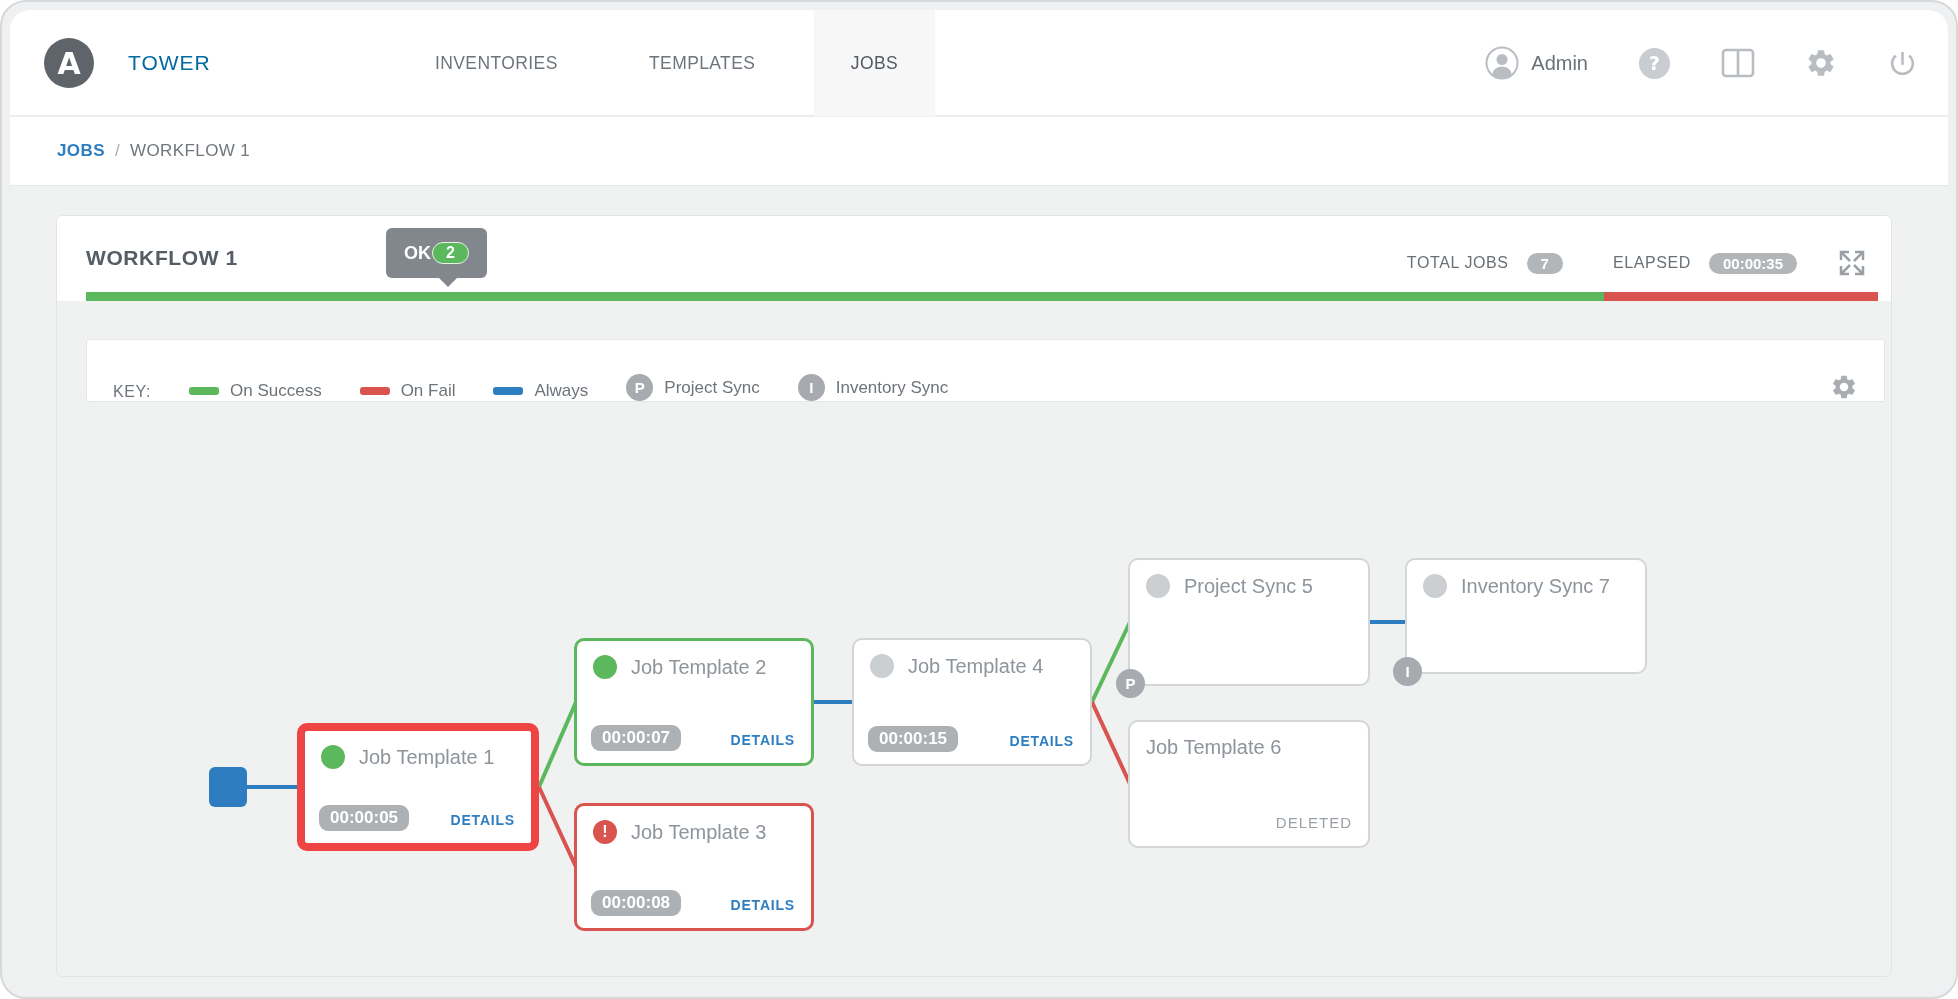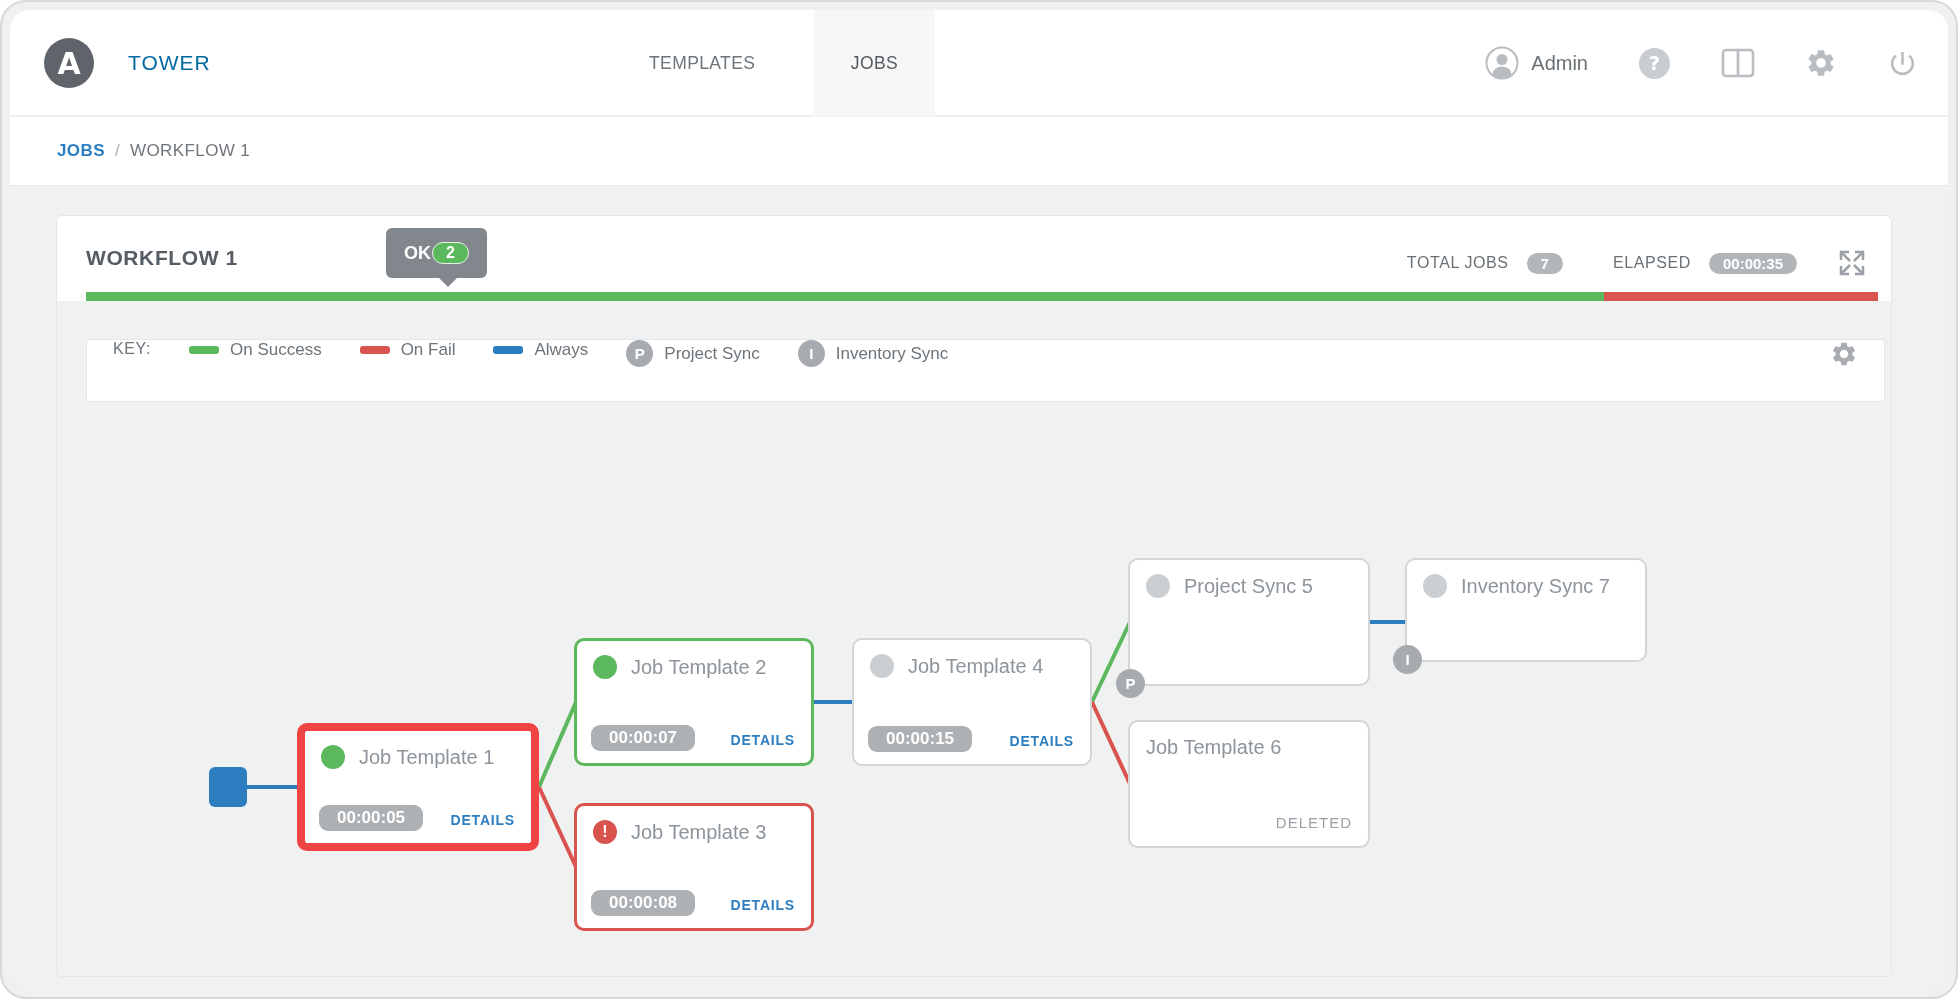--- a/index.html
+++ b/index.html
@@ -59,72 +59,73 @@
   .expand-btn { margin-left: 22px; }
 
   .progress { position: absolute; left: 29px; top: 76px; width: 1792px; height: 9px; display: flex; }
   .progress-success { width: 84.7%; background: #5cb85c; }
   .progress-fail { width: 15.3%; background: #d9534f; }
 
   .card-body { position: absolute; left: 0; right: 0; top: 85px; bottom: 0; background: #f0f1f1; }
 
   
   .key-bar { position: absolute; left: 29px; top: 38px; width: 1799px; height: 63px; background: #fff;
-             border: 1px solid #e5e6e7; border-radius: 3px; display: flex; align-items: flex-start;
+             border: 1px solid #e5e6e7; border-radius: 3px; display: flex; align-items: flex-end;
              padding: 0 26px; gap: 38px; }
   .key-label { font-size: 16px; color: #6d747a; letter-spacing: .6px; }
   .key-item { display: flex; align-items: center; gap: 11px; font-size: 17px; color: #6d747a; }
   .key-dash { width: 30px; height: 8px; border-radius: 3px; }
   .dash-success { background: #5cb85c; }
   .dash-fail { background: #d9534f; }
   .dash-always { background: #2d7dc1; }
   .key-badge { width: 27px; height: 27px; border-radius: 50%; background: #a7abb0; color: #fff;
                font-weight: bold; font-size: 15px; display: flex; align-items: center; justify-content: center; }
   .key-gear { margin-left: auto; }
 
   
   .graph-svg { position: absolute; left: 0; top: 0; width: 1836px; height: 762px; z-index: 1; pointer-events: none; }
   .node { position: absolute; background: #fff; border-radius: 10px; z-index: 2; }
   .node-start { left: 152px; top: 551px; width: 38px; height: 40px; background: #2e7dc0; border-radius: 6px; cursor: pointer; }
   .node-jt1 { left: 240px; top: 507px; width: 242px; height: 128px; border: 8px solid #ef4444; }
   .node-jt2 { left: 517px; top: 422px; width: 240px; height: 128px; border: 3px solid #5cb85c; }
   .node-jt3 { left: 517px; top: 587px; width: 240px; height: 128px; border: 3px solid #d9534f; }
   .node-jt4 { left: 795px; top: 422px; width: 240px; height: 128px; border: 2px solid #d3d5d6; }
   .node-ps5 { left: 1071px; top: 342px; width: 242px; height: 128px; border: 2px solid #d3d5d6; }
-  .node-is7 { left: 1348px; top: 342px; width: 242px; height: 104px; border: 2px solid #d3d5d6; }
+  .node-is7 { left: 1348px; top: 342px; width: 242px; height: 116px; border: 2px solid #d3d5d6; }
   .node-jt6 { left: 1071px; top: 504px; width: 242px; height: 128px; border: 2px solid #d3d5d6; }
 
   .node-head { position: absolute; left: 16px; top: 14px; display: flex; align-items: center; gap: 14px; }
   .node-title { font-size: 20px; color: #8d949b; }
   .dot { width: 24px; height: 24px; border-radius: 50%; }
   .dot-success { background: #5cb85c; }
   .dot-pending { background: #cccfd1; }
   .dot-failed { background: #d9534f; color: #fff; font-weight: bold; font-size: 16px;
                 display: flex; align-items: center; justify-content: center; }
   .node-time { position: absolute; left: 14px; bottom: 12px; background: #aeb1b4; border-radius: 9px;
-               color: #fff; font-weight: bold; font-size: 17px; padding: 3px 18px; }
+               color: #fff; font-weight: bold; font-size: 17px; padding: 3px 11px; }
   .node-details { position: absolute; right: 16px; bottom: 15px; color: #2d7dc1; font-weight: bold;
                   font-size: 14px; letter-spacing: .8px; cursor: pointer; margin-top: 14px; }
   .node-deleted { position: absolute; right: 16px; bottom: 15px; color: #9aa0a6; font-size: 15px;
                   letter-spacing: 1px; }
   .type-badge { position: absolute; left: -14px; bottom: -14px; width: 29px; height: 29px; border-radius: 50%;
                 background: #a7abb0; color: #fff; font-weight: bold; font-size: 15px;
                 display: flex; align-items: center; justify-content: center; z-index: 3; }
 </style>
 </head>
 <body>
 
 <div class="frame">
 <div class="app">
 
   <div class="navbar">
     <div class="brand">
       <div class="logo-circle">A</div>
       <div class="brand-name">TOWER</div>
     </div>
+    <div class="nav-link nav-inventories">INVENTORIES</div>
     <div class="nav-link nav-templates">TEMPLATES</div>
     <div class="nav-link nav-jobs">JOBS</div>
 
     <div class="nav-right">
       <div class="user-chip">
         <span class="icon-btn">
           <svg width="34" height="34" viewBox="0 0 34 34">
             <defs>
                   <clipPath id="avclip">
                     <circle cx="17" cy="17" r="15"></circle>

